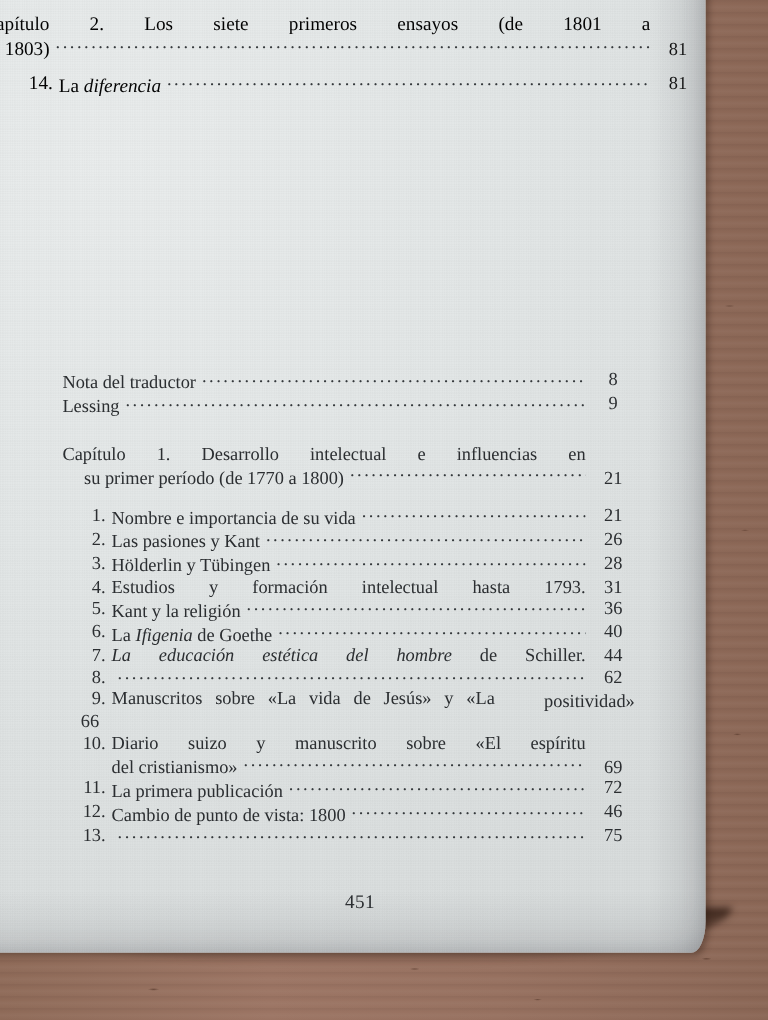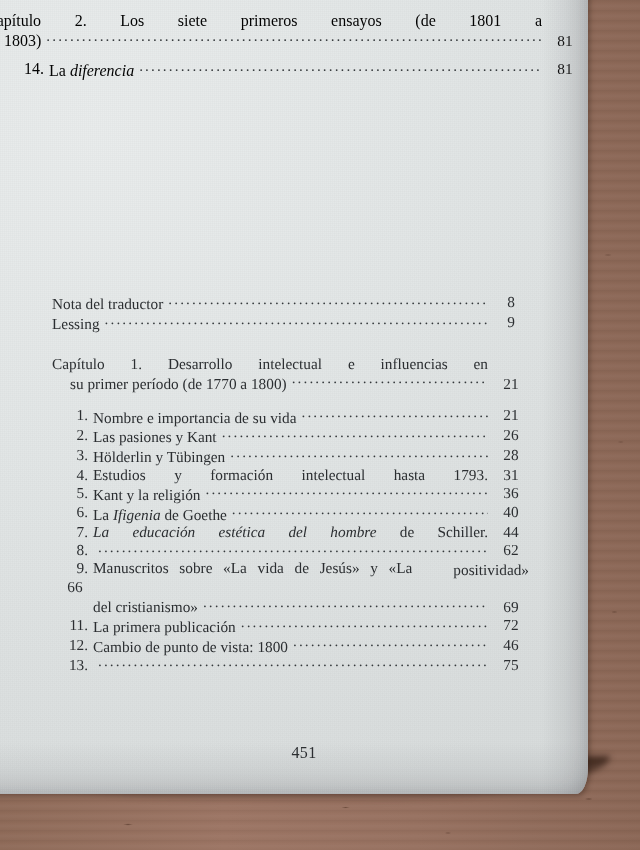--- a/index.html
+++ b/index.html
@@ -91,21 +91,21 @@
     background:
       linear-gradient(270deg, rgba(130,132,136,.28) 0px, rgba(130,132,136,0) 46px),
       linear-gradient(0deg,   rgba(130,132,136,.22) 0px, rgba(130,132,136,0) 52px);
     pointer-events: none;
   }
 
   
   #text-block {
     position: absolute;
     left: 66px;   
-    top:  306px;  
+    top:  320px;  
     width: 482px;
     color: #2b2e31;
     font-size: 15.3px;
     line-height: 17.6px;
     text-rendering: geometricPrecision;
   }
 
   .toc-row {
     display: flex;
     align-items: flex-start;
@@ -180,28 +180,27 @@
   .item-body { flex: 1 1 auto; min-width: 0; }
   .item-cont { padding-left: 41px; }
 
   .sub-item .num { width: 58px; }
 
   i, .it { font-style: italic; }
 
   
   #folio {
     position: absolute;
-    left: 0;
+    left: 11px;
     top: 744px;
     width: 602px;
     text-align: center;
     font-size: 16px;
     color: #2b2e31;
     letter-spacing: .3px;
-    padding-left: 15px;
   }
   
   #folio .folio-inner { display: inline-block; margin-left: -24px; }
 </style>
 </head>
 <body>
 
 <div id="scene">
 
   <div id="table-surface"></div>
@@ -379,20 +378,26 @@
             <div class="ln item-cont">
               <span class="txt">positividad»</span>
               <span class="leader"></span>
             </div>
           </div>
           <div class="pg push">66</div>
         </div>
 
         <div class="toc-row">
           <div class="toc-body">
+            <div class="item">
+              <span class="num">10.</span>
+              <span class="item-body">
+                <div class="just">Diario suizo y manuscrito sobre «El espíritu</div>
+              </span>
+            </div>
             <div class="ln item-cont">
               <span class="txt">del cristianismo»</span>
               <span class="leader"></span>
             </div>
           </div>
           <div class="pg push">69</div>
         </div>
 
         <div class="toc-row">
           <div class="toc-body">

